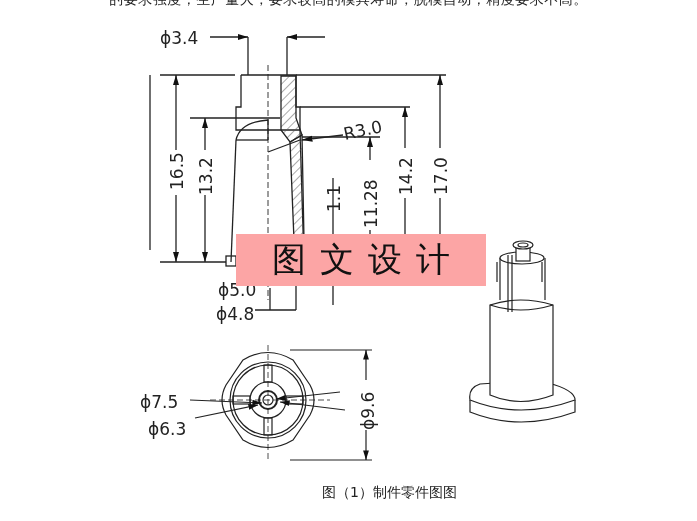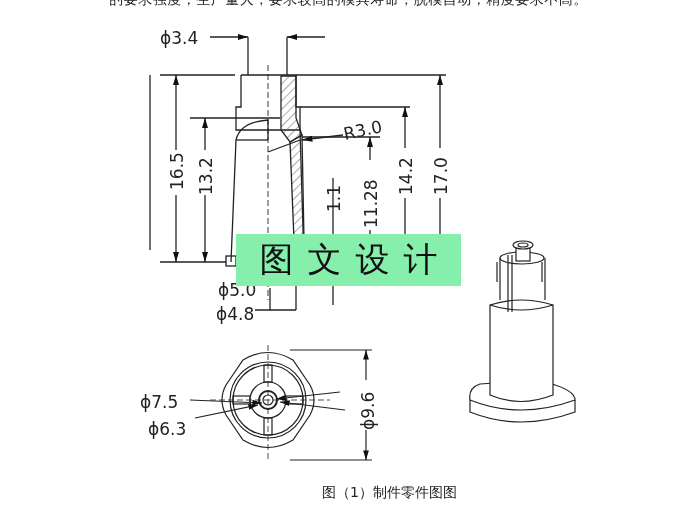--- a/index.html
+++ b/index.html
@@ -1,20 +1,20 @@
 <!DOCTYPE html>
 <html><head>
 <meta charset="utf-8">
 <style>
   html, body { margin:0; padding:0; background:#ffffff; }
   body { width:697px; height:521px; position:relative; overflow:hidden; font-family:"DejaVu Sans", sans-serif; }
   .topline { position:absolute; left:0; top:-9px; width:697px; text-align:center; font-size:14px; color:#222; white-space:nowrap; letter-spacing:0.5px; }
   svg.drawing { position:absolute; left:0; top:0; }
   .dim { font-family:"DejaVu Sans", sans-serif; font-size:17px; fill:#222; }
-  .watermark { position:absolute; left:236px; top:234px; width:225px; height:52px; background:#86efac; display:flex; align-items:center; justify-content:center; }
+  .watermark { position:absolute; left:236px; top:234px; width:250px; height:52px; background:#fca5a5; display:flex; align-items:center; justify-content:center; }
   .watermark span { font-family:"DejaVu Serif", serif; font-size:34px; color:#111; letter-spacing:14px; padding-left:14px; }
   .caption { position:absolute; left:0; top:484px; width:697px; text-align:center; font-size:14px; color:#222;padding-left:41px; }
 </style>
 </head>
 <body>
 
 <div class="topline">的要求强度，生产量大，要求较高的模具寿命，脱模自动，精度要求不高。</div>
 
 <svg class="drawing" width="697" height="521" viewBox="0 0 697 521">
   <defs>

